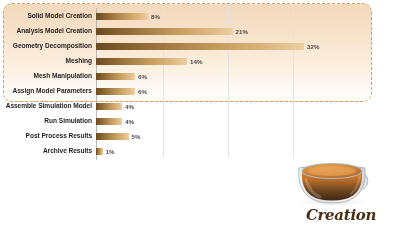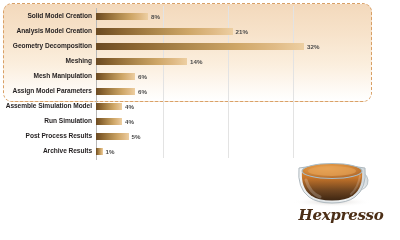--- a/index.html
+++ b/index.html
@@ -246,16 +246,16 @@
 
       <path d="M20 20 q30 -5 60 0 q1.5 18 -9 25.5 q-7 5 -21 5 q-14 0 -21 -5 q-10.5 -7.5 -9 -25.5 z" fill="url(#coffeeGrad)"></path>
 
       <ellipse cx="50" cy="21" rx="30" ry="7.5" fill="url(#cremaGrad)"></ellipse>
       <ellipse cx="50" cy="21" rx="30" ry="7.5" fill="none" stroke="#a9bcc6" stroke-width="1.1"></ellipse>
       <ellipse cx="50" cy="21" rx="24" ry="5" fill="#e4a257" opacity="0.65"></ellipse>
 
       <path d="M24 30 q4 13 14 17" stroke="#ffffff" stroke-opacity="0.22" stroke-width="3" fill="none" stroke-linecap="round"></path>
       <path d="M78 26 q-2 12 -9 18" stroke="#ffffff" stroke-opacity="0.18" stroke-width="2" fill="none" stroke-linecap="round"></path>
     </svg>
-    <div class="brand">Hexpresso</div>
+    <div class="brand">Creation</div>
   </div>
 
 </div>
 
 </body></html>

